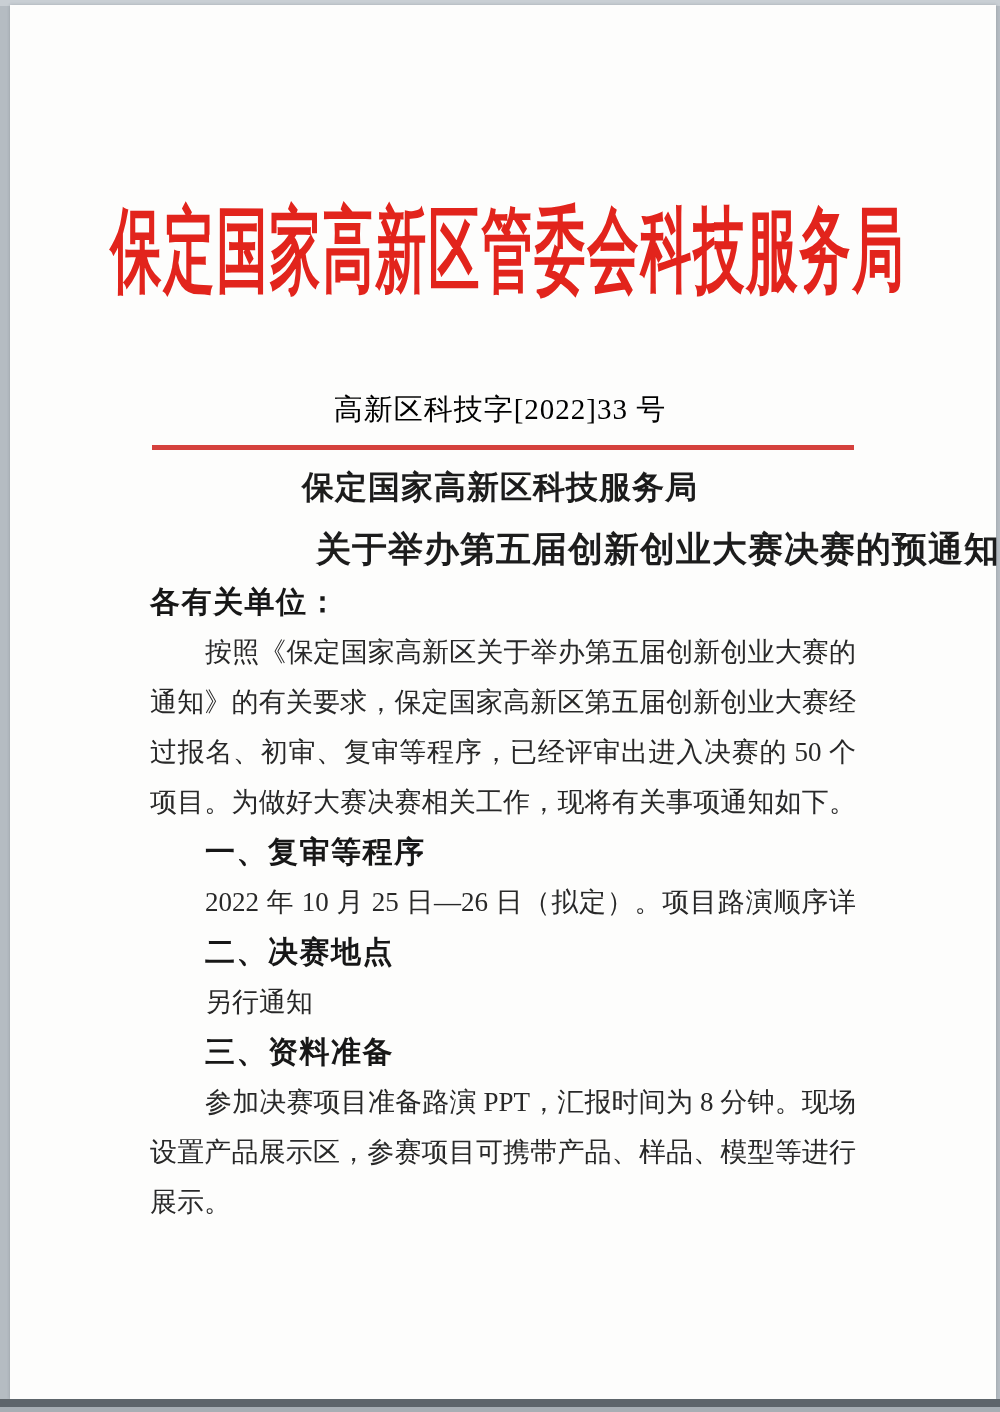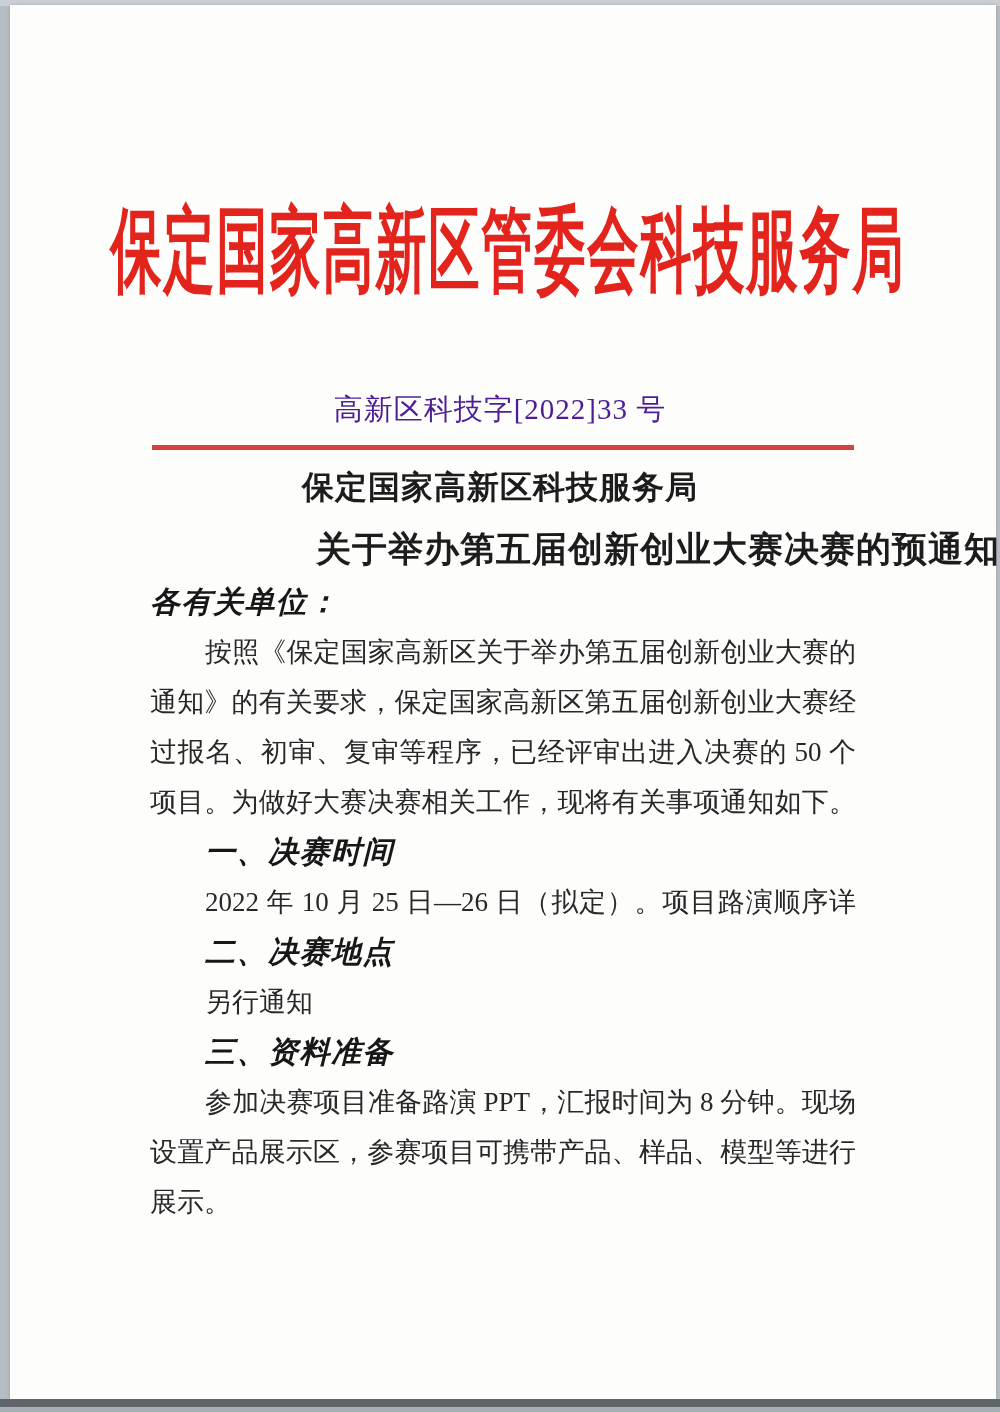--- a/index.html
+++ b/index.html
@@ -45,21 +45,21 @@
     color: #e2241c;
     transform: scaleY(1.82);
     transform-origin: top center;
     line-height: 1;
   }
   .doc-number {
     position: absolute; top: 390px; left: 0; width: 100%;
     text-align: center;
     font-size: 29px;
     letter-spacing: 1px;
-    color: #4c1d95;
+    color: #000000;
   }
   .red-rule {
     position: absolute; top: 445px; left: 152px;
     width: 702px; height: 5px;
     background: #d5413d;
   }
   .title1 {
     position: absolute; top: 466px; left: 0; width: 100%;
     text-align: center;
     font-family: "Liberation Sans", "DejaVu Sans", sans-serif;
@@ -86,21 +86,20 @@
   }
   .line { min-height: 50px; }
   .ind  { text-indent: 55px; }
   .fill { text-align: justify; text-align-last: justify; }
   .h {
     font-family: "Liberation Sans", "DejaVu Sans", sans-serif;
     font-weight: 700;
     font-size: 30px;
     letter-spacing: 1.5px;
     color: #171717;
-    font-style: italic;
   }
 </style>
 </head>
 <body>
 
 <div class="top-strip"></div>
 <div class="paper"></div>
 
 <div class="letterhead">
   <span class="stretch">保定国家高新区管委会科技服务局</span>
@@ -113,21 +112,21 @@
 <div class="title1">保定国家高新区科技服务局</div>
 
 <div class="title2">关于举办第五届创新创业大赛决赛的预通知</div>
 
 <div class="body-text">
   <div class="line h">各有关单位：</div>
   <div class="line ind fill">按照《保定国家高新区关于举办第五届创新创业大赛的</div>
   <div class="line fill">通知》的有关要求，保定国家高新区第五届创新创业大赛经</div>
   <div class="line fill">过报名、初审、复审等程序，已经评审出进入决赛的 50 个</div>
   <div class="line fill">项目。为做好大赛决赛相关工作，现将有关事项通知如下。</div>
-  <div class="line h ind">一、决赛时间</div>
+  <div class="line h ind">一、复审等程序</div>
   <div class="line ind fill">2022 年 10 月 25 日—26 日（拟定）。项目路演顺序详</div>
   <div class="line h ind">二、决赛地点</div>
   <div class="line ind">另行通知</div>
   <div class="line h ind">三、资料准备</div>
   <div class="line ind fill">参加决赛项目准备路演 PPT，汇报时间为 8 分钟。现场</div>
   <div class="line fill">设置产品展示区，参赛项目可携带产品、样品、模型等进行</div>
   <div class="line">展示。</div>
 </div>
 
 <div class="bottom-band"></div>

